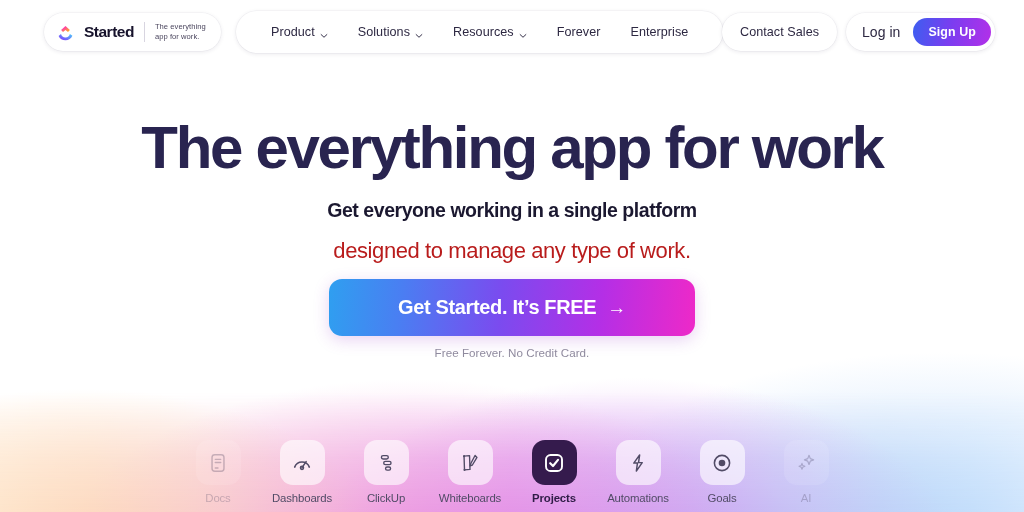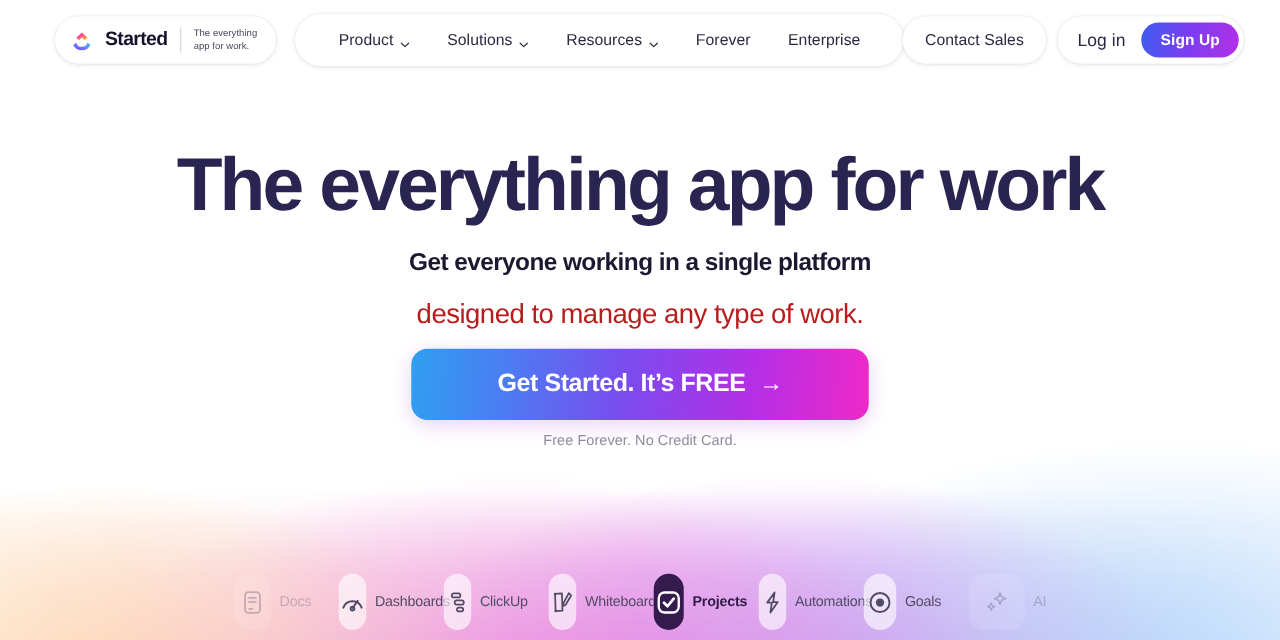--- a/index.html
+++ b/index.html
@@ -115,21 +115,21 @@
     font-size:11.6px; color:#8f8a9e; letter-spacing:0.05px;
   }
 
   
   .prodrow {
     position:absolute; bottom:8px; left:0; right:0;
     display:flex; justify-content:center; align-items:flex-end;
     gap:22px; z-index:30;
   }
   .prod {
-    width:62px; display:flex; flex-direction:row; align-items:center; gap:7px;
+    width:62px; display:flex; flex-direction:column; align-items:center; gap:7px;
     cursor:pointer;
   }
   .tile {
     width:45px; height:45px; border-radius:13px;
     display:flex; align-items:center; justify-content:center;
     background:rgba(255,255,255,0.62);
   }
   .tile svg { display:block; }
   .prod-label {
     font-size:11.4px; color:#514b66; letter-spacing:-0.15px; white-space:nowrap;

